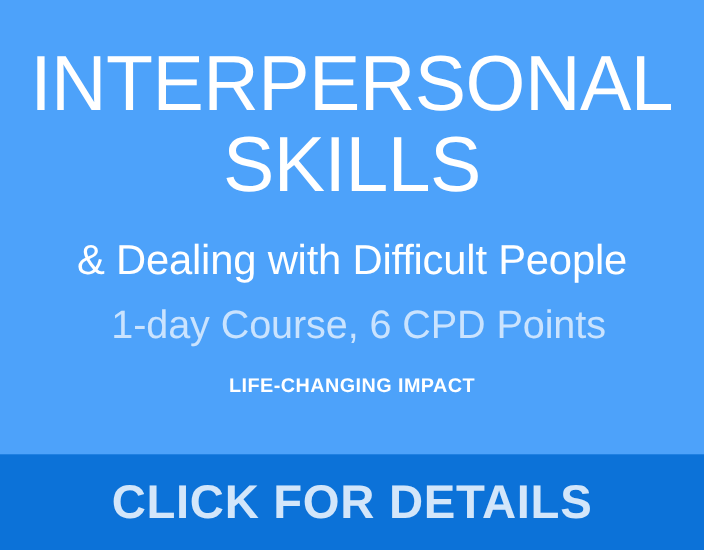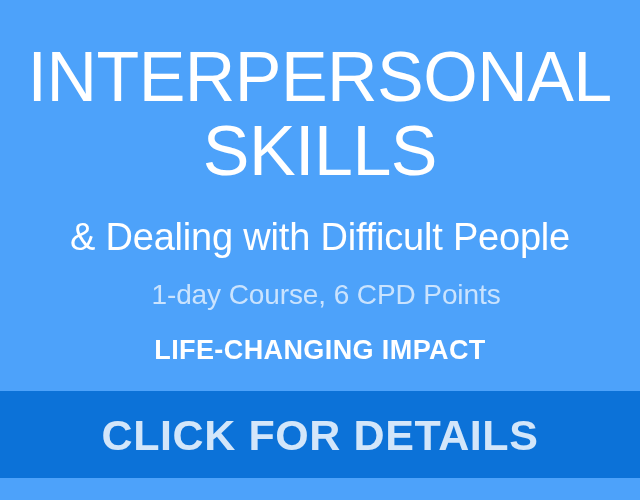--- a/index.html
+++ b/index.html
@@ -54,46 +54,46 @@
     line-height: 46px;
     letter-spacing: -0.2px;
     text-align: center;
     white-space: nowrap;
     margin-top: 24px;
   }
 
   .detail {
     color: rgba(255,255,255,0.70);
     font-weight: 300;
-    font-size: 28px;
+    font-size: 36px;
     line-height: 47px;
     letter-spacing: -0.1px;
     text-align: center;
     white-space: nowrap;
     margin-left: 12px;
   }
   .detail-1 { margin-top: 11px; }
   .detail-2 { margin-top: 3px; }
 
   .impact {
     color: #ffffff;
     font-weight: 600;
-    font-size: 27px;
+    font-size: 18px;
     line-height: 34px;
     letter-spacing: 0.4px;
     text-align: right;
     white-space: nowrap;
     margin-top: 15px;
   }
 
   
   #cta-bar {
     position: absolute;
     left: 0;
-    top: 391px;
+    top: 413px;
     width: 640px;
     height: 87px;
     background: #0c72d8;
     display: flex;
     align-items: center;
     justify-content: center;
   }
   #cta-label {
     color: #d3e6fa;
     font-weight: 700;

